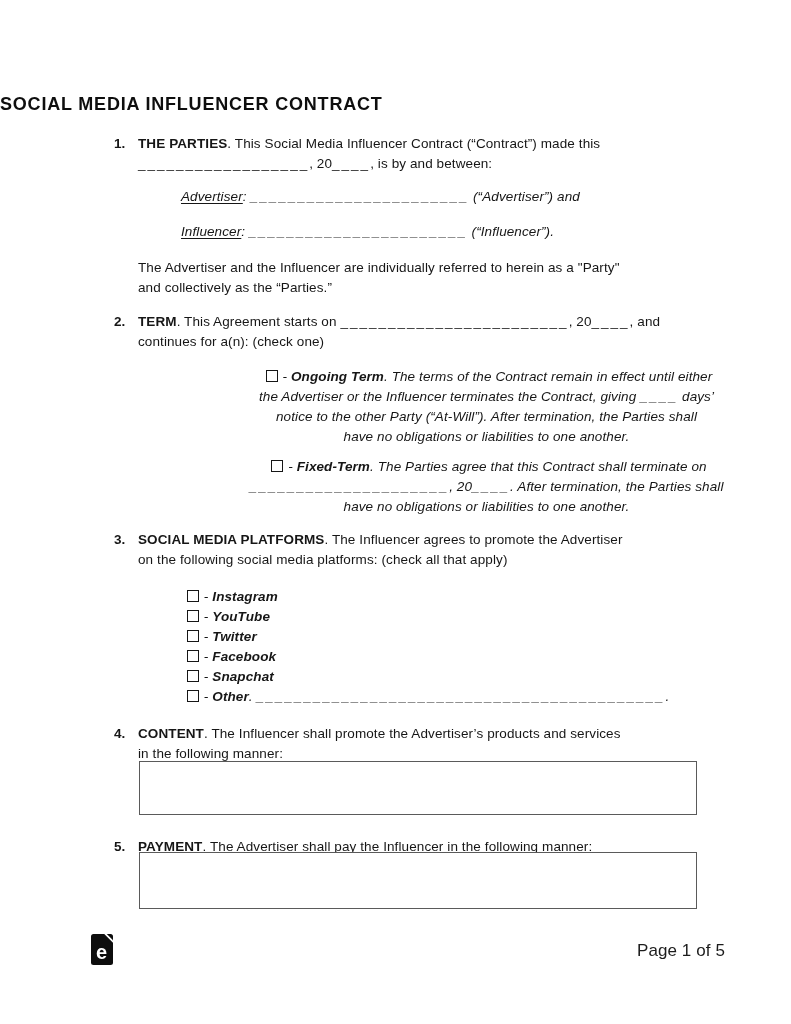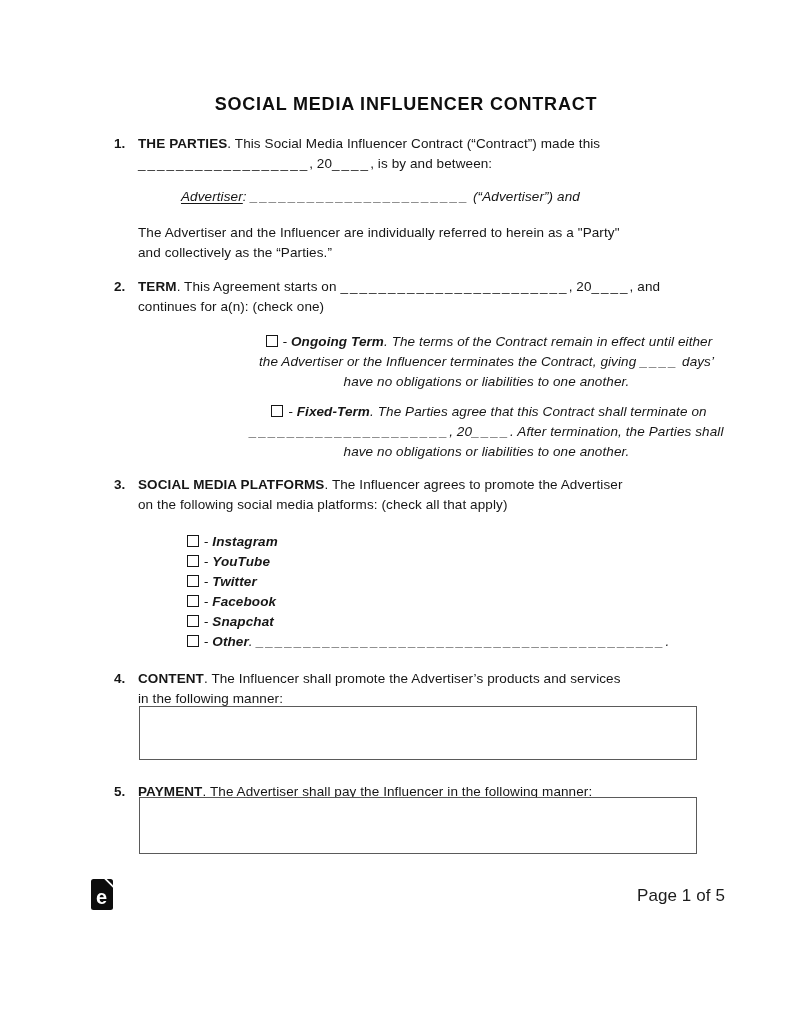--- a/index.html
+++ b/index.html
@@ -10,25 +10,24 @@
     font-family: "Liberation Sans", "DejaVu Sans", sans-serif;
     color: #161616;
     font-size: 13.5px;
     line-height: 20px;
     letter-spacing: 0.1px;
   }
   .page { position: relative; width: 791px; height: 1024px; background: #fff; }
 
   h1.doc-title {
     margin: 0; padding-top: 92px;
-    text-align: center;
+    text-align: left;
     font-size: 18px; line-height: 24px;
     font-weight: 700; letter-spacing: 0.8px;
     color: #0e0e0e;
-    padding-left: 21px;
   }
 
   .block { position: relative; }
   .line { white-space: pre; }
   .b { font-weight: 700; }
   .u { text-decoration: underline; text-underline-offset: 2px; }
   .blank { letter-spacing: 2px; }
 
   .numbered { margin-left: 138px; margin-right: 60px; }
   .numbered .num {
@@ -97,32 +96,36 @@
 
   <div data-name="document-blocks">
       <div class="block numbered" data-name="section-1-the-parties">
         <span class="num" data-name="section-number">1.</span>
         <div class="line" data-name="doc-line"><span class="b" data-name="bold-text">THE PARTIES</span><span class="t" data-name="text-segment">. This Social Media Influencer Contract (“Contract”) made this</span></div>
         <div class="line" data-name="doc-line"><span class="blank" data-name="blank-field">__________________</span><span class="t" data-name="text-segment">, 20</span><span class="blank" data-name="blank-field">____</span><span class="t" data-name="text-segment">, is by and between:</span></div>
       </div>
       <div class="block indented" data-name="advertiser-line">
         <div class="line" data-name="doc-line"><span class="u" data-name="underlined-label">Advertiser</span><span class="t" data-name="text-segment">: </span><span class="blank" data-name="blank-field">_______________________</span><span class="t" data-name="text-segment"> (“Advertiser”) and</span></div>
       </div>
+      <div class="block indented" data-name="influencer-line">
+        <div class="line" data-name="doc-line"><span class="u" data-name="underlined-label">Influencer</span><span class="t" data-name="text-segment">: </span><span class="blank" data-name="blank-field">_______________________</span><span class="t" data-name="text-segment"> (“Influencer”).</span></div>
+      </div>
       <div class="block plain" data-name="parties-paragraph">
         <div class="line" data-name="doc-line"><span class="t" data-name="text-segment">The Advertiser and the Influencer are individually referred to herein as a "Party"</span></div>
         <div class="line" data-name="doc-line"><span class="t" data-name="text-segment">and collectively as the “Parties.”</span></div>
       </div>
       <div class="block numbered" data-name="section-2-term">
         <span class="num" data-name="section-number">2.</span>
         <div class="line" data-name="doc-line"><span class="b" data-name="bold-text">TERM</span><span class="t" data-name="text-segment">. This Agreement starts on </span><span class="blank" data-name="blank-field">________________________</span><span class="t" data-name="text-segment">, 20</span><span class="blank" data-name="blank-field">____</span><span class="t" data-name="text-segment">, and</span></div>
         <div class="line" data-name="doc-line"><span class="t" data-name="text-segment">continues for a(n): (check one)</span></div>
       </div>
       <div class="block indented" data-name="ongoing-term-option">
         <div class="line" data-name="doc-line"><span class="checkbox" data-name="checkbox-ongoing-term"></span><span class="t" data-name="text-segment"> - </span><span class="b" data-name="bold-text">Ongoing Term</span><span class="t" data-name="text-segment">. The terms of the Contract remain in effect until either</span></div>
         <div class="line" data-name="doc-line"><span class="t" data-name="text-segment">the Advertiser or the Influencer terminates the Contract, giving </span><span class="blank" data-name="blank-field">____</span><span class="t" data-name="text-segment"> days’</span></div>
+        <div class="line" data-name="doc-line"><span class="t" data-name="text-segment">notice to the other Party (“At-Will”). After termination, the Parties shall</span></div>
         <div class="line" data-name="doc-line"><span class="t" data-name="text-segment">have no obligations or liabilities to one another.</span></div>
       </div>
       <div class="block indented" data-name="fixed-term-option">
         <div class="line" data-name="doc-line"><span class="checkbox" data-name="checkbox-fixed-term"></span><span class="t" data-name="text-segment"> - </span><span class="b" data-name="bold-text">Fixed-Term</span><span class="t" data-name="text-segment">. The Parties agree that this Contract shall terminate on</span></div>
         <div class="line" data-name="doc-line"><span class="blank" data-name="blank-field">_____________________</span><span class="t" data-name="text-segment">, 20</span><span class="blank" data-name="blank-field">____</span><span class="t" data-name="text-segment">. After termination, the Parties shall</span></div>
         <div class="line" data-name="doc-line"><span class="t" data-name="text-segment">have no obligations or liabilities to one another.</span></div>
       </div>
       <div class="block numbered" data-name="section-3-platforms">
         <span class="num" data-name="section-number">3.</span>
         <div class="line" data-name="doc-line"><span class="b" data-name="bold-text">SOCIAL MEDIA PLATFORMS</span><span class="t" data-name="text-segment">. The Influencer agrees to promote the Advertiser</span></div>

